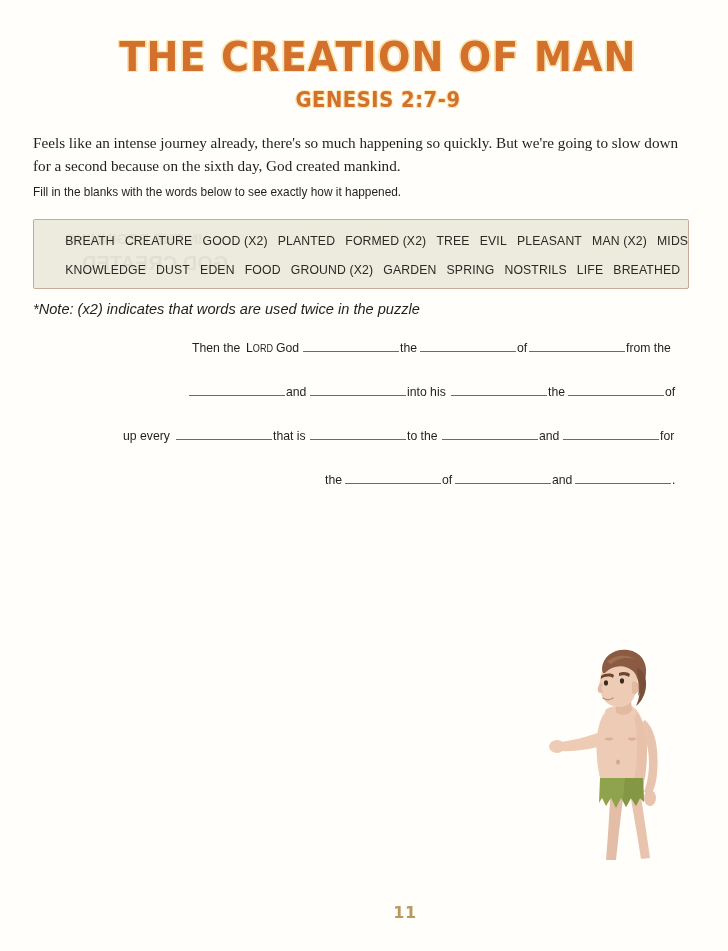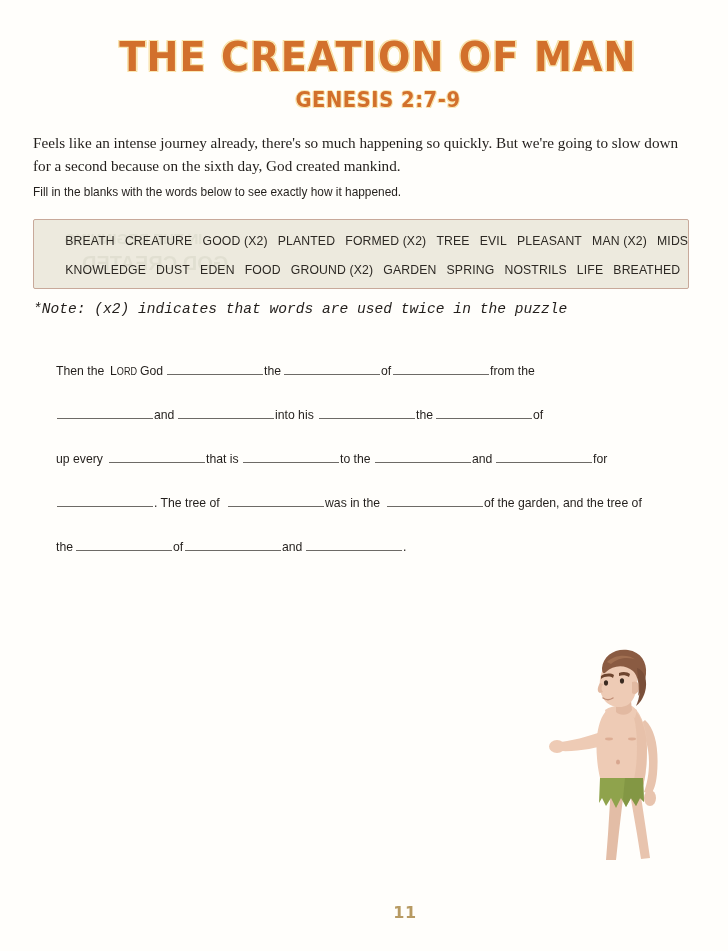--- a/index.html
+++ b/index.html
@@ -126,32 +126,33 @@
     white-space: nowrap;
     transform: scaleX(0.92);
   }
   .wb-row + .wb-row { margin-top: 16px; }
   .wb-row .w { margin: 0 5.5px; }
 
   .note {
     position: absolute;
     left: 33px;
     top: 301px;
-    font-family: Liberation Mono, monospace;
+    font-family: Liberation Sans, sans-serif;
     font-style: italic;
     font-size: 14.6px;
     color: #221e1b;
   }
 
   
   .puzzle {
     position: absolute;
     left: 56px;
-    top: 360px;
+    top: 337px;
     width: 620px;
+    text-align: right;
   }
   .p-line {
     height: 44px;
     font-family: "Liberation Sans", sans-serif;
     font-size: 13.6px;
     color: #231f1c;
     white-space: nowrap;
     line-height: 20px;
   }
   .p-line .t {
@@ -219,21 +220,20 @@
       <div class="wb-row" id="wb-row-2"><span class="w">KNOWLEDGE</span><span class="w">DUST</span><span class="w">EDEN</span><span class="w">FOOD</span><span class="w">GROUND (X2)</span><span class="w">GARDEN</span><span class="w">SPRING</span><span class="w">NOSTRILS</span><span class="w">LIFE</span><span class="w">BREATHED</span></div>
     </div>
   </div>
 
   <div class="note">*Note: (x2) indicates that words are used twice in the puzzle</div>
 
   <div class="puzzle" id="puzzle">
       <div class="p-line"><span class="t">Then the </span><span class="t"><span>L</span><span class="lordsc">ORD</span></span><span class="t"> God </span><span class="blank"></span><span class="t"> the </span><span class="blank"></span><span class="t"> of </span><span class="blank"></span><span class="t"> from the</span></div>
       <div class="p-line"><span class="blank"></span><span class="t"> and </span><span class="blank"></span><span class="t"> into his </span><span class="blank"></span><span class="t"> the </span><span class="blank"></span><span class="t"> of</span></div>
       <div class="p-line"><span class="t">up every </span><span class="blank"></span><span class="t"> that is </span><span class="blank"></span><span class="t"> to the </span><span class="blank"></span><span class="t"> and </span><span class="blank"></span><span class="t"> for</span></div>
-      <div class="p-line"><span class="blank"></span><span class="t">. The tree of </span><span class="blank"></span><span class="t"> was in the </span><span class="blank"></span><span class="t"> of the garden, and the tree of</span></div>
       <div class="p-line"><span class="t">the </span><span class="blank"></span><span class="t"> of </span><span class="blank"></span><span class="t"> and </span><span class="blank"></span><span class="t">.</span></div>
     </div>
 
   <div class="figure">
     <svg width="170" height="228" viewBox="0 0 170 228" xmlns="http://www.w3.org/2000/svg">
 
       <path d="M74 148 L71 196 L69 222 L79 222 L82 194 L86 160 Z" fill="#e3bda6"></path>
       <path d="M92 150 L100 196 L104 221 L113 220 L109 192 L103 152 Z" fill="#e8c4ae"></path>
 
       <path d="M108 82 C119 92 122 112 120 136 C119 146 117 152 114 156 L107 154 C110 146 112 136 112 124 C112 108 107 94 101 88 Z" fill="#e8c4ae"></path>

